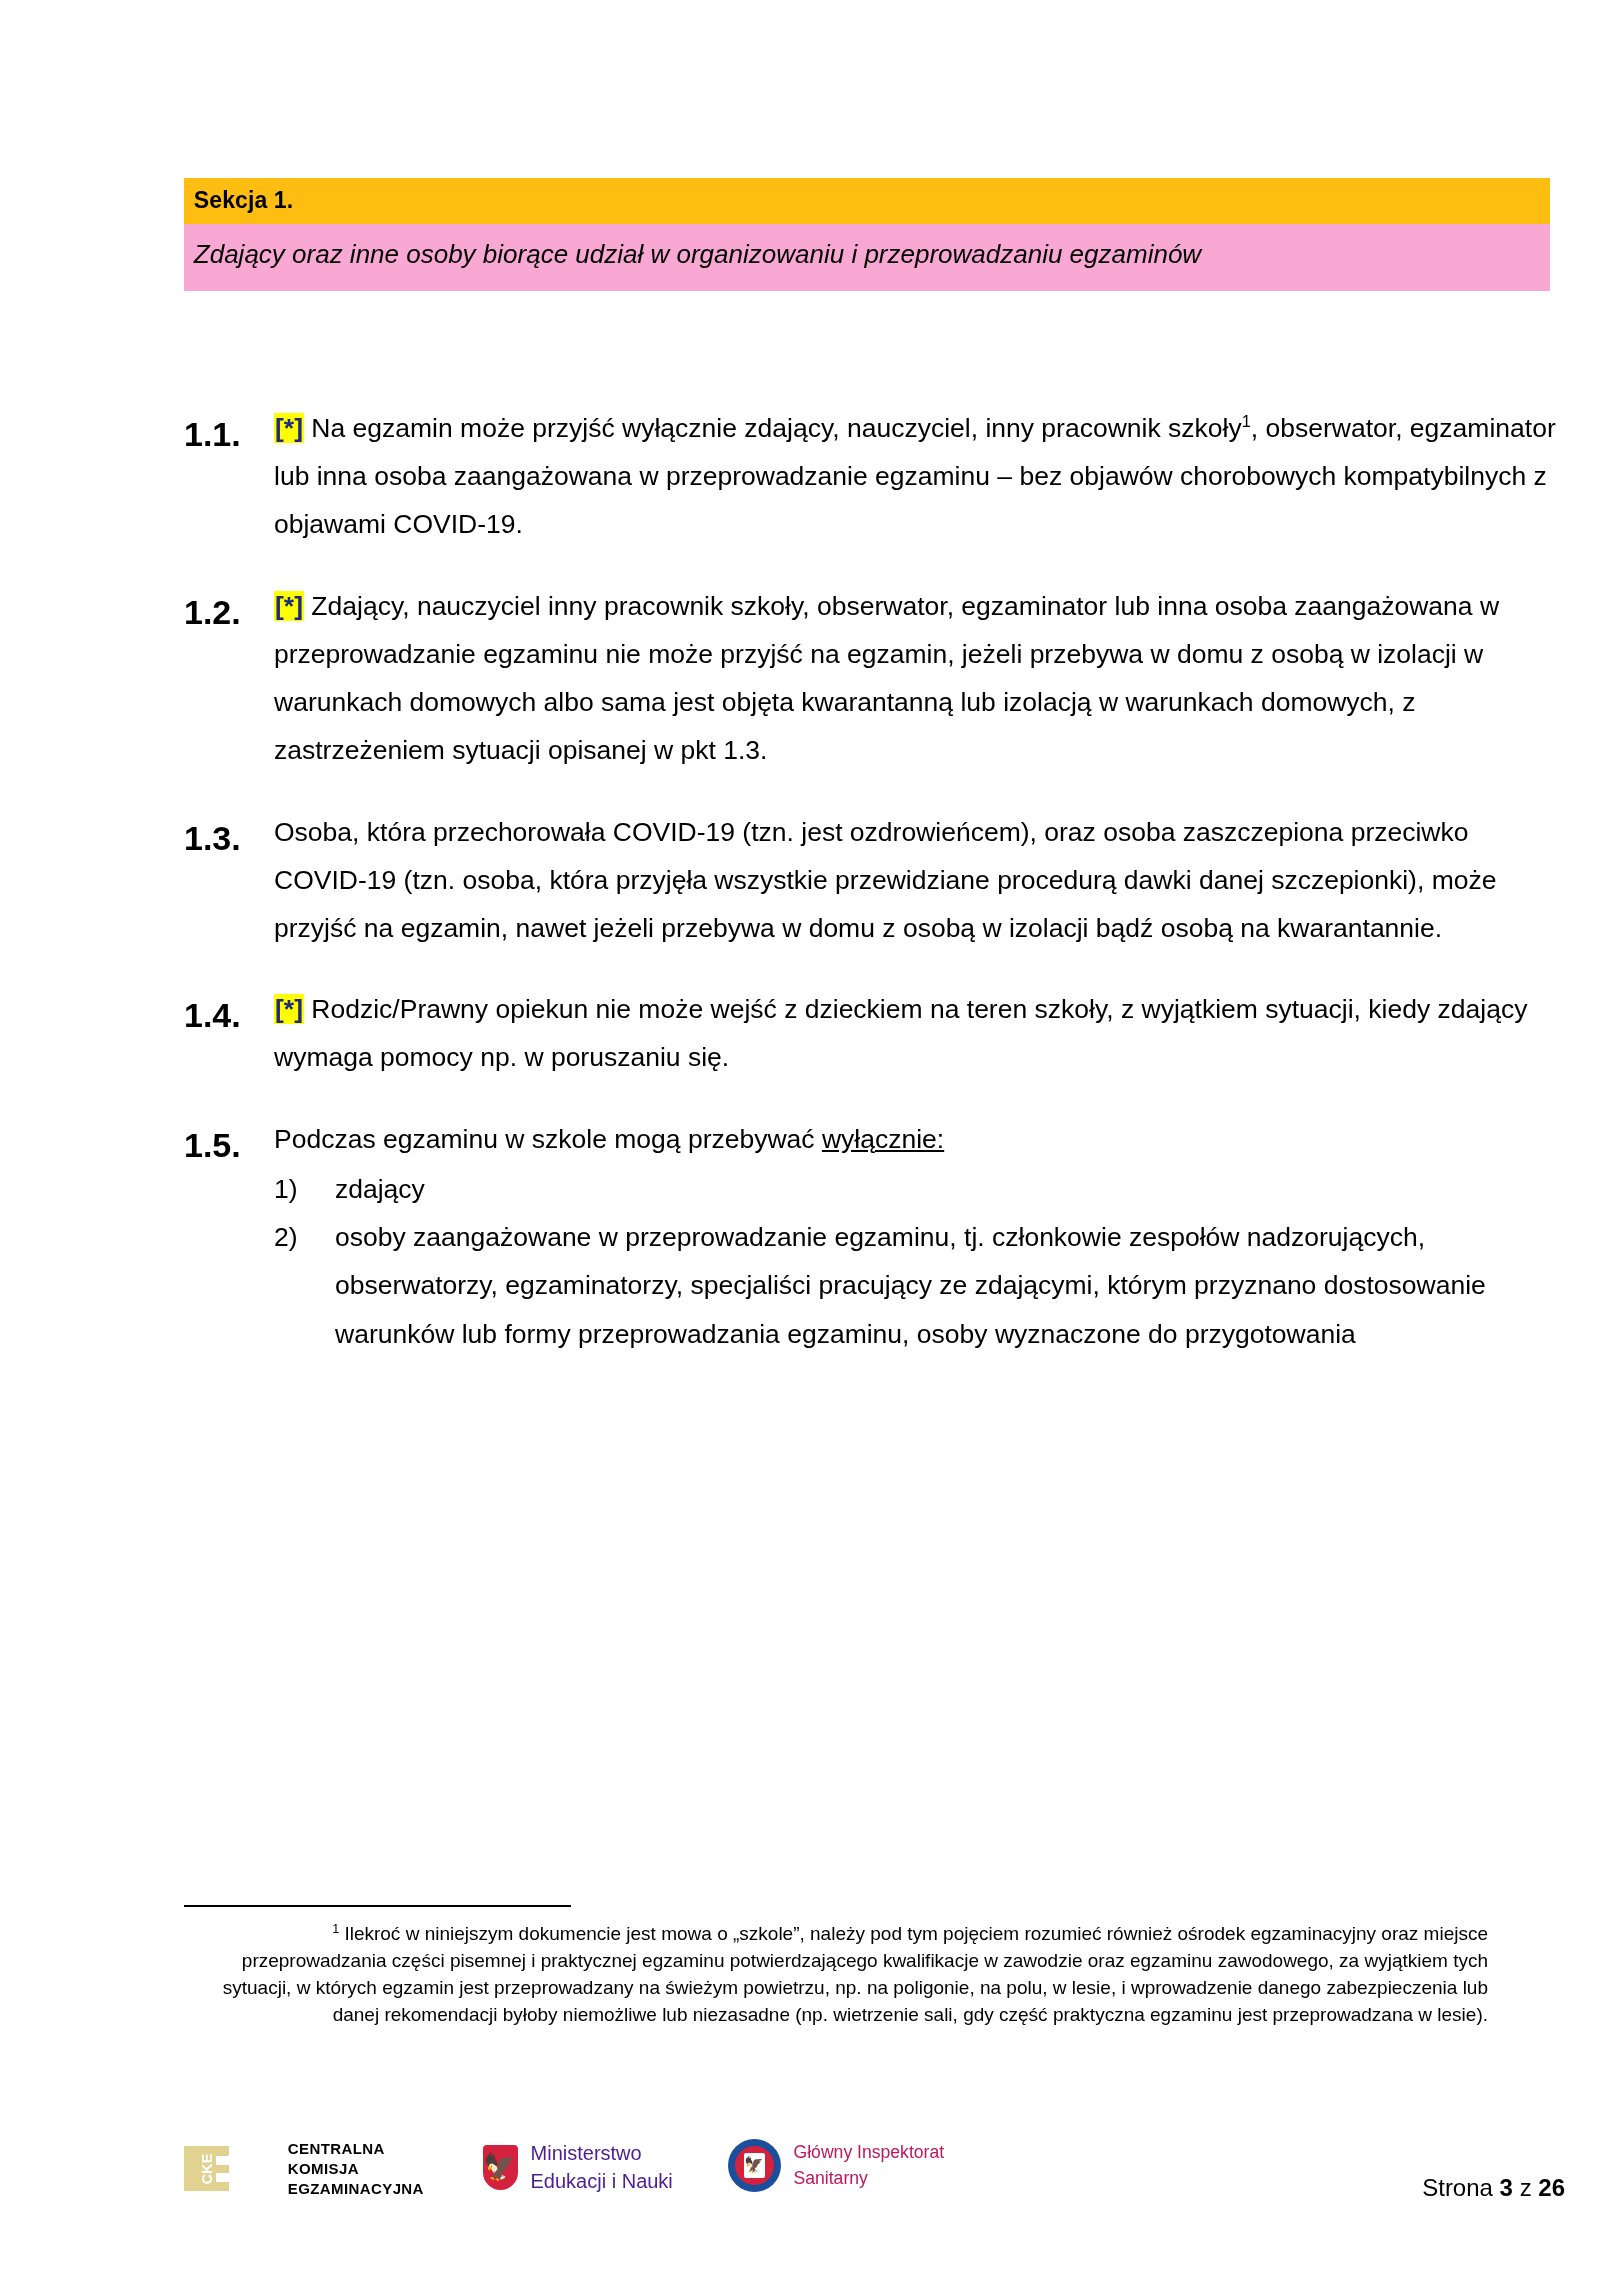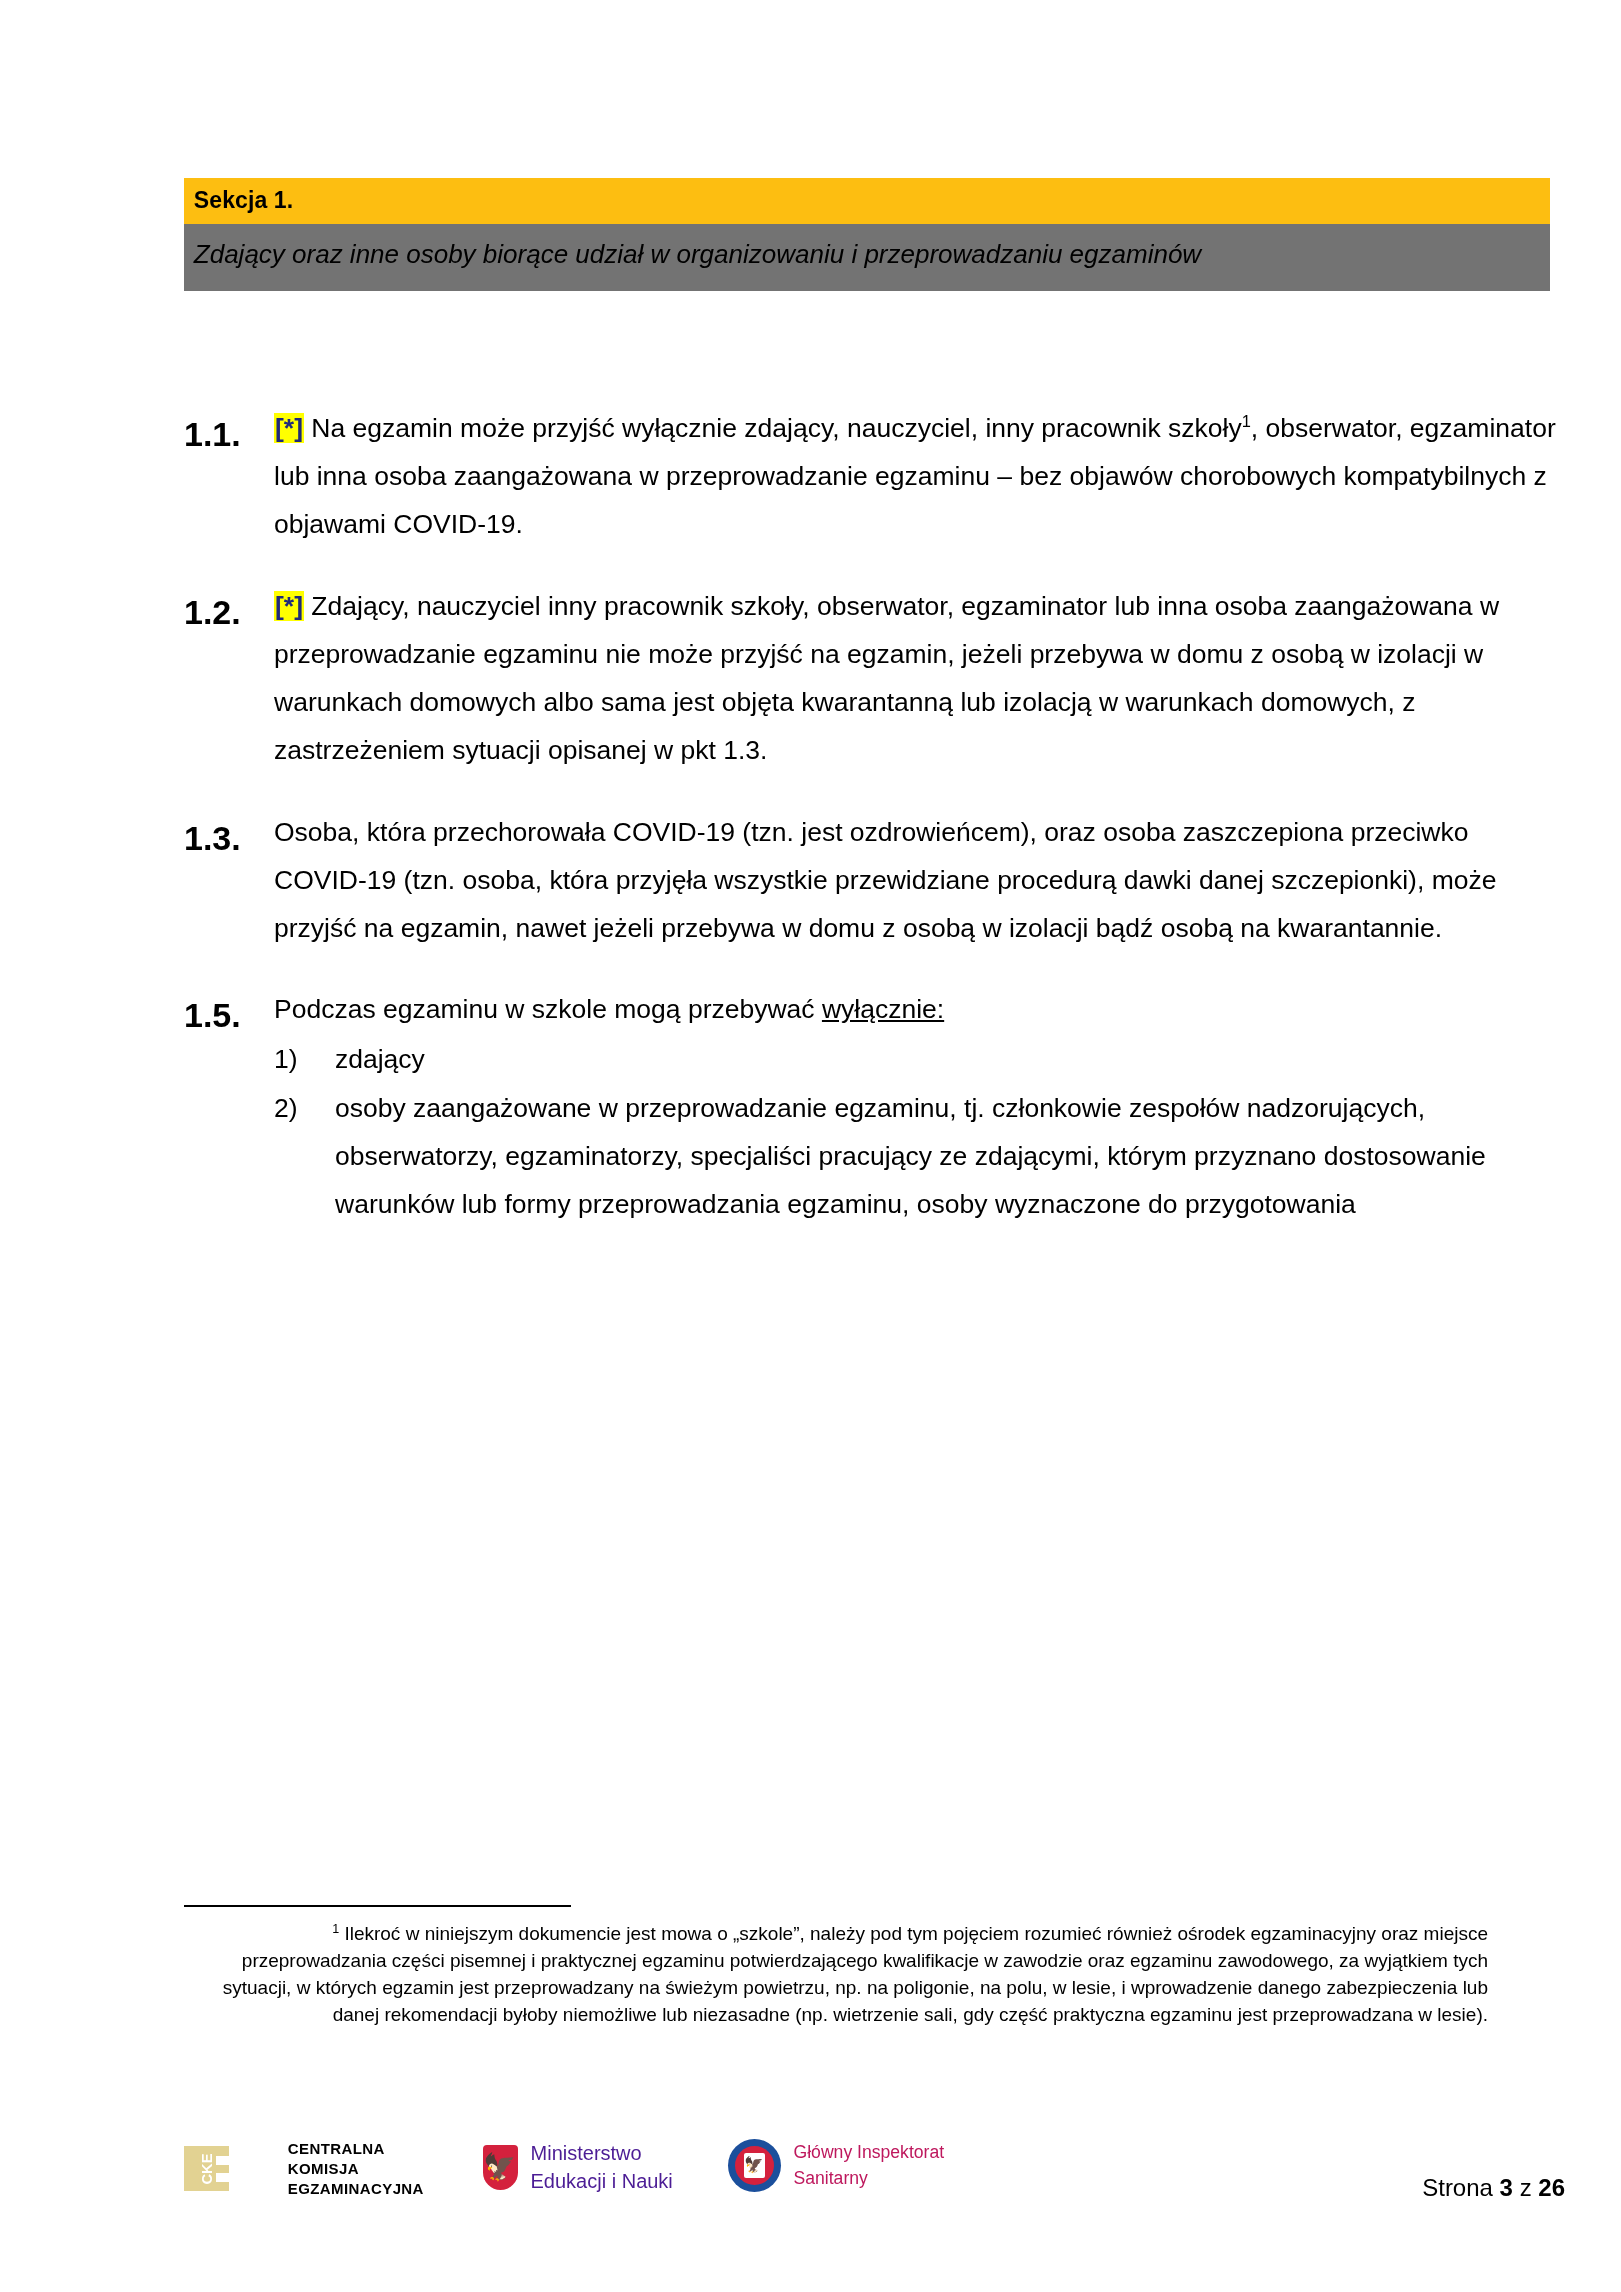--- a/index.html
+++ b/index.html
@@ -32,21 +32,21 @@
   }
   .section-bar {
     background: #FDBE11;
     padding: 8.8px 9.8px 10.8px 9.8px;
     font-size: 23px;
     font-weight: bold;
     line-height: 1.15;
     letter-spacing: 0.1px;
   }
   .section-sub {
-    background: #737373;
+    background: #f9a8d4;
     padding: 8.8px 9.8px 15.7px 9.8px;
     font-size: 26px;
     font-style: italic;
     line-height: 1.62;
   }
 
   
   .items {
     position: absolute;
     left: 184px;
@@ -290,20 +290,29 @@
       </div>
     </div>
 
     <div class="item">
       <div class="item-num">1.3.</div>
       <div class="item-body">
         <p>Osoba, która przechorowała COVID-19 (tzn. jest ozdrowieńcem), oraz osoba zaszczepiona przeciwko COVID-19 (tzn. osoba, która przyjęła wszystkie przewidziane procedurą dawki danej szczepionki), może przyjść na egzamin, nawet jeżeli przebywa w domu z osobą w izolacji bądź osobą na kwarantannie.</p>
       </div>
     </div>
 
+    <div class="item">
+      <div class="item-num">1.4.</div>
+      <div class="item-body">
+        <p>
+          <span class="star">[*]</span>
+          <span>Rodzic/Prawny opiekun nie może wejść z dzieckiem na teren szkoły, z wyjątkiem sytuacji, kiedy zdający wymaga pomocy np. w poruszaniu się.</span>
+        </p>
+      </div>
+    </div>
 
     <div class="item">
       <div class="item-num">1.5.</div>
       <div class="item-body">
         <p>
           <span>Podczas egzaminu w szkole mogą przebywać </span><span class="u">wyłącznie:</span>
         </p>
         <ul class="sublist">
           <li>
             <span class="sub-marker">1)</span>

